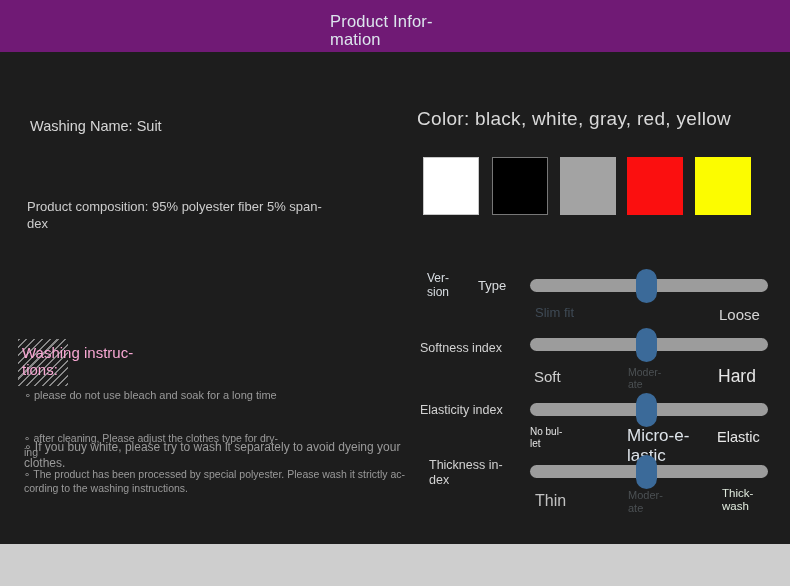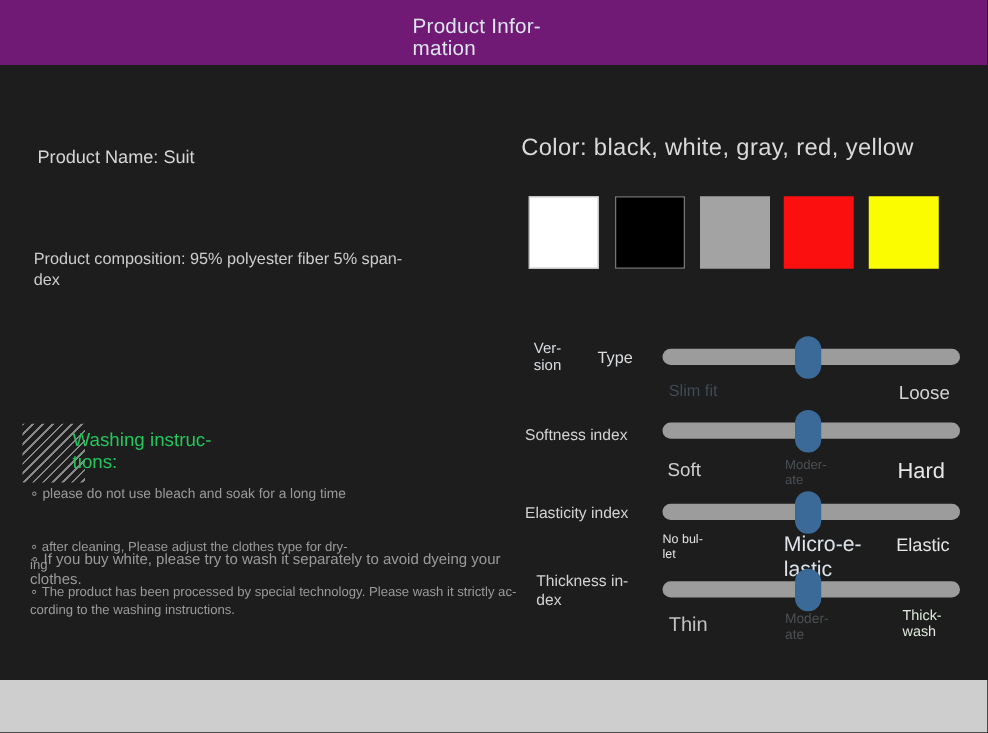--- a/index.html
+++ b/index.html
@@ -16,21 +16,21 @@
   
   .bottombar{left:0;top:544px;width:790px;height:42px;background:#cecece;}
 
   
   .product-name{left:30px;top:118px;font-size:14.5px;color:#d6d6d6;}
   .composition{left:27px;top:199px;width:360px;font-size:13px;line-height:1.3;color:#cccccc;}
   .hatch{left:18px;top:339px;width:50px;height:47px;
          background:repeating-linear-gradient(135deg,
            rgba(225,225,225,.55) 0px, rgba(225,225,225,.55) 1.5px,
            transparent 1.5px, transparent 5.5px);}
-  .washing-heading{left:22px;top:344px;width:140px;font-size:15px;line-height:1.15;color:#22c55e;margin-left:36px;}
+  .washing-heading{left:22px;top:344px;width:140px;font-size:15px;line-height:1.15;color:#f9a8d4;}
   .witem{left:24px;width:398px;color:#9a9a9a;line-height:1.32;}
   .w1{top:388px;font-size:11px;}
   .w2{top:432px;font-size:10.5px;}
   .w3{top:440px;font-size:12px;}
   .w4{top:468px;font-size:10.5px;}
 
   
   .color-heading{left:417px;top:108px;font-size:19px;color:#d9d9d9;letter-spacing:.3px;}
   .swatch{top:157px;width:56px;height:58px;border:1px solid transparent;box-sizing:border-box;}
   .sw0{left:423px;} .sw1{left:492px;} .sw2{left:560px;} .sw3{left:627px;} .sw4{left:695px;}
@@ -60,35 +60,35 @@
   .r4c{left:722px;top:487px;font-size:11.5px;color:#e0eadd;}
 </style>
 </head>
 <body>
 
 <div class="abs topbar">
   <div class="abs page-title pl">Product Infor-
 mation</div>
 </div>
 
-<div class="abs product-name">Product Name: Suit</div>
+<div class="abs product-name">Washing Name: Suit</div>
 
 <div class="abs composition pl">Product composition: 95% polyester fiber 5% span-
 dex</div>
 
 <div class="abs hatch"></div>
 <div class="abs washing-heading pl">Washing instruc-
 tions:</div>
 
 <div class="abs witem w1 pl">∘ please do not use bleach and soak for a long time</div>
 <div class="abs witem w2 pl">∘ after cleaning, Please adjust the clothes type for dry-
 ing</div>
 <div class="abs witem w3 pl">∘ If you buy white, please try to wash it separately to avoid dyeing your
 clothes.</div>
-<div class="abs witem w4 pl">∘ The product has been processed by special technology. Please wash it strictly ac-
+<div class="abs witem w4 pl">∘ The product has been processed by special polyester. Please wash it strictly ac-
 cording to the washing instructions.</div>
 
 <div class="abs color-heading">Color: black, white, gray, red, yellow</div>
 
 <div class="abs swatch sw0" style="background: rgb(255, 255, 255); border-color: rgb(200, 200, 200);"></div>
 <div class="abs swatch sw1" style="background: rgb(0, 0, 0); border-color: rgb(119, 119, 119);"></div>
 <div class="abs swatch sw2" style="background: rgb(163, 163, 163); border-color: transparent;"></div>
 <div class="abs swatch sw3" style="background: rgb(251, 15, 15); border-color: transparent;"></div>
 <div class="abs swatch sw4" style="background: rgb(252, 252, 0); border-color: transparent;"></div>
 

